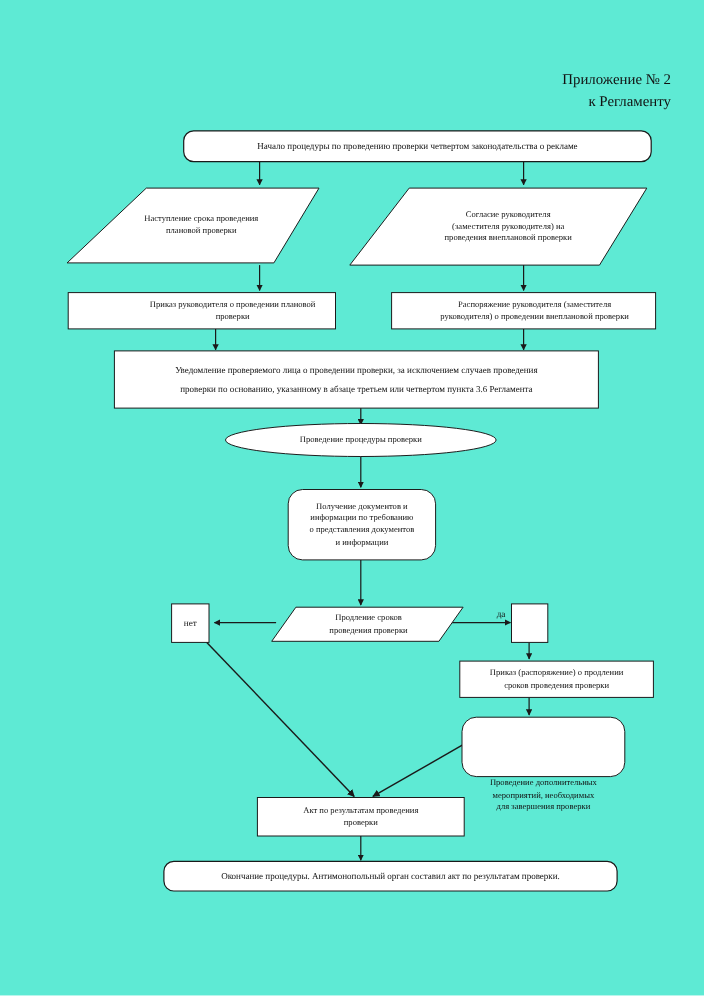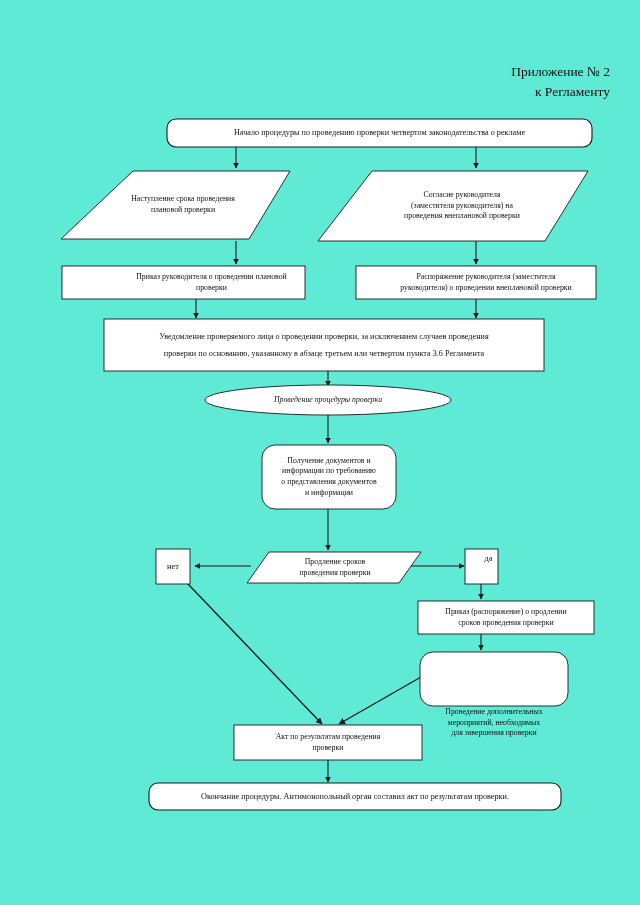--- a/index.html
+++ b/index.html
@@ -142,33 +142,33 @@
 
   <div class="node-label fs-mid" style="left:62px; top:266px; width:243px; height:33px;margin-left:28px;">Приказ руководителя о проведении плановой
 проверки</div>
 
   <div class="node-label fs-mid" style="left:356px; top:266px; width:240px; height:33px;padding-left:10px;">Распоряжение руководителя (заместителя
 руководителя) о проведении внеплановой проверки</div>
 
   <div class="node-label fs-base" style="left:112px; top:319px; width:424px; height:52px; line-height:2.1;">Уведомление проверяемого лица о проведении проверки, за исключением случаев проведения
 проверки по основанию, указанному в абзаце третьем или четвертом пункта 3.6 Регламента</div>
 
-  <div class="node-label fs-mid" style="left:205px; top:386px; width:246px; height:28px;font-style:italic;">Проведение процедуры проверки</div>
+  <div class="node-label fs-mid" style="left:205px; top:386px; width:246px; height:28px;">Проведение процедуры проверки</div>
 
   <div class="node-label fs-mid" style="left:262px; top:446px; width:134px; height:62px;">Получение документов и
 информации по требованию
 о представления документов
 и информации</div>
 
   <div class="node-label fs-mid" style="left:270px; top:552px; width:130px; height:31px;">Продление сроков
 проведения проверки</div>
 
   <div class="node-label fs-yn" style="left:156px; top:549px; width:34px; height:35px;">нет</div>
 
-  <div class="node-label fs-yn" style="left:472px; top:549px; width:33px; height:19px;text-align:center;">да</div>
+  <div class="node-label fs-yn" style="left:439px; top:549px; width:33px; height:19px;text-align:center;">да</div>
 
   <div class="node-label fs-mid" style="left:418px; top:601px; width:176px; height:33px;">Приказ (распоряжение) о продлении
 сроков проведения проверки</div>
 
   <div class="node-label fs-mid" style="left:420px; top:653px; width:148px; height:52px;margin-top:44px;">Проведение дополнительных
 мероприятий, необходимых
 для завершения проверки</div>
 
   <div class="node-label fs-mid" style="left:234px; top:725px; width:188px; height:35px;">Акт по результатам проведения
 проверки</div>

